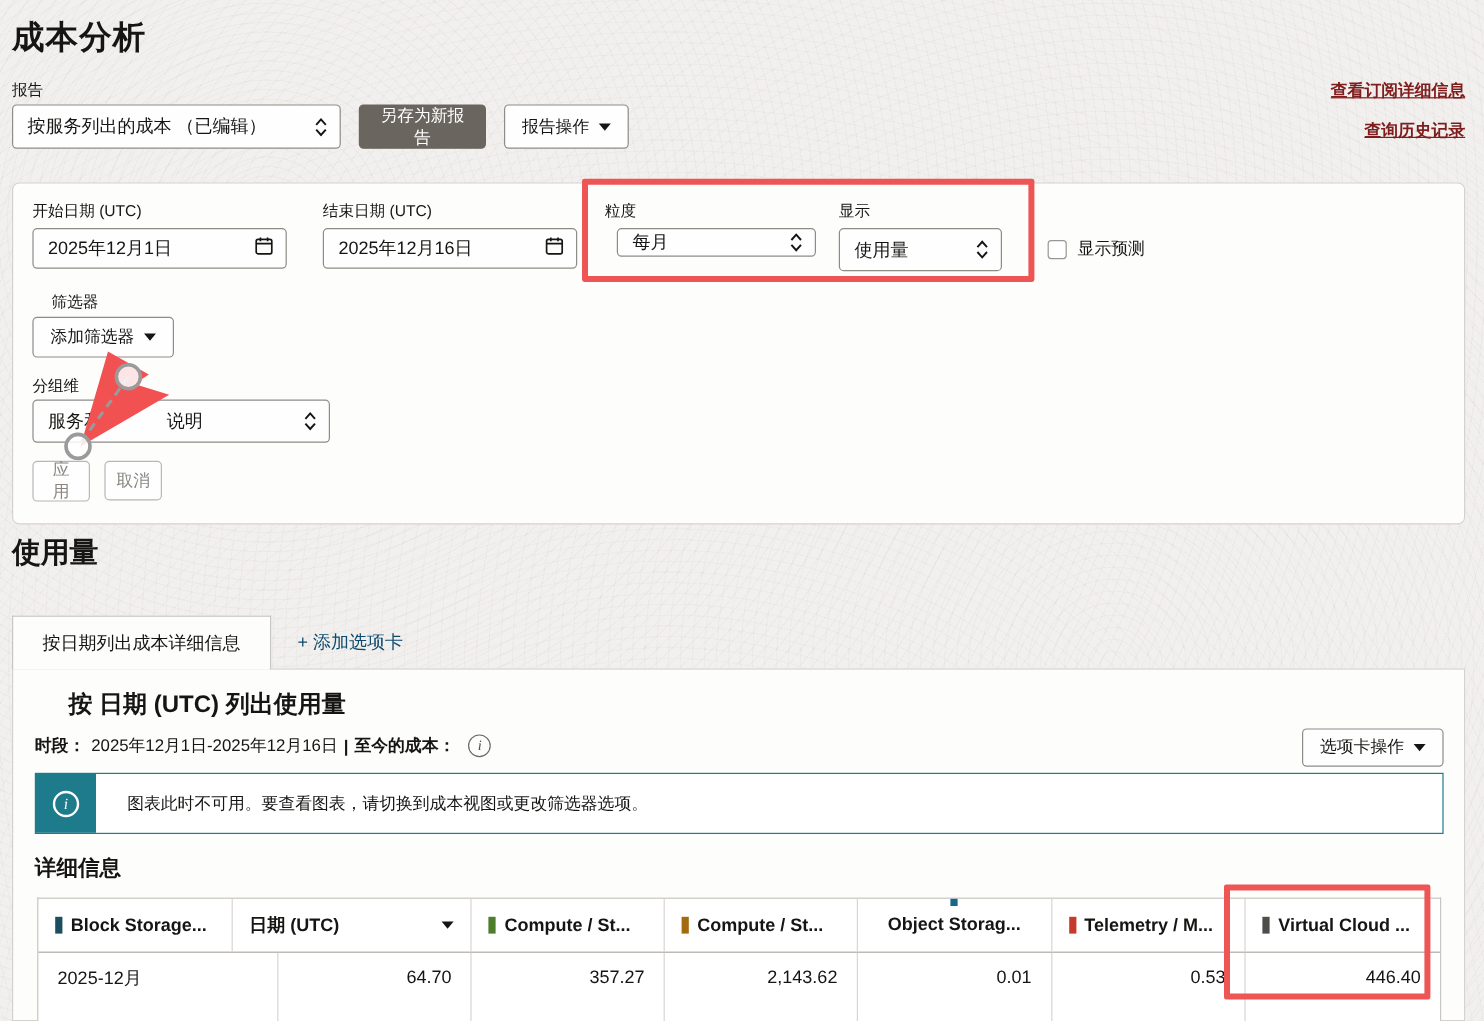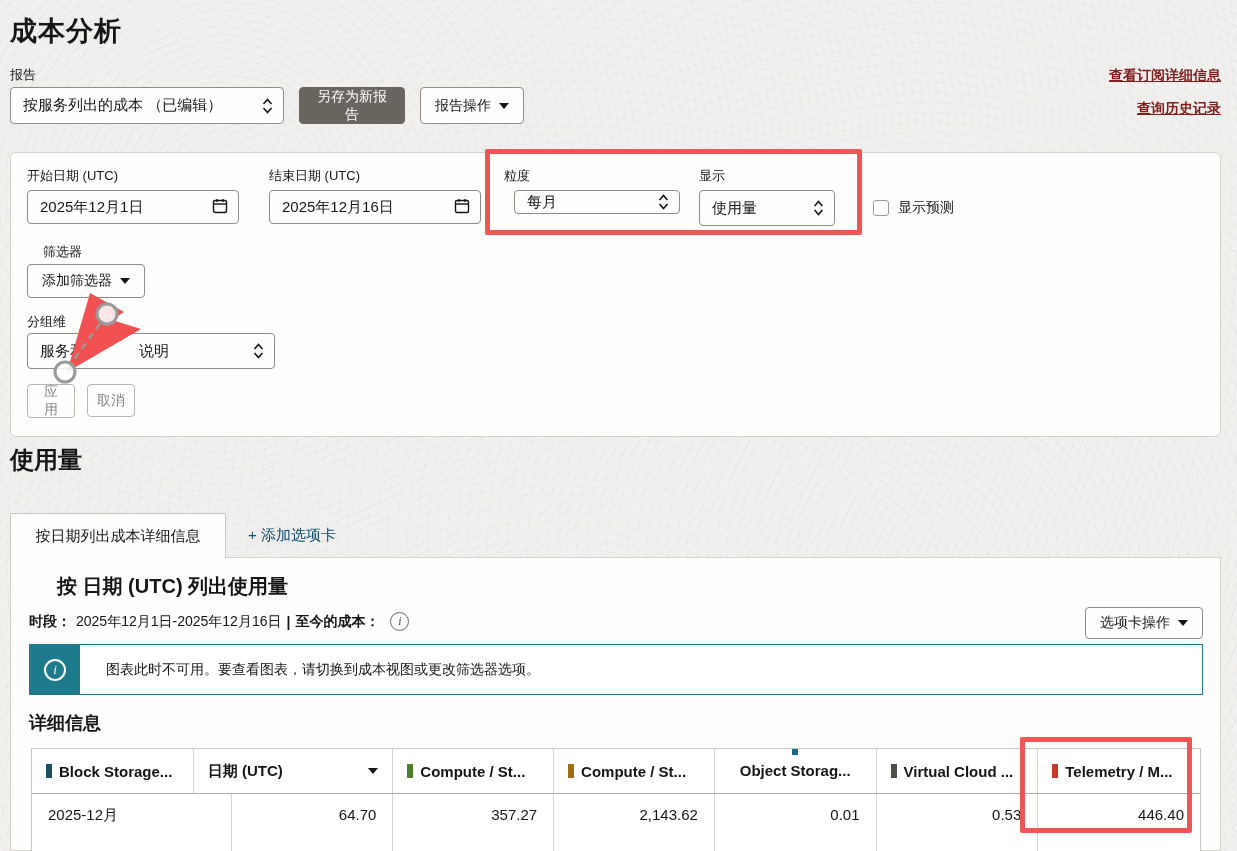--- a/index.html
+++ b/index.html
@@ -253,27 +253,27 @@
         <span>Compute / St...</span>
       </div>
       <div class="th c3">
         <span class="swatch sw2"></span>
         <span>Compute / St...</span>
       </div>
       <div class="th c4">
         <span class="swatch sw3"></span>
         <span>Object Storag...</span>
       </div>
+      <div class="th c5">
+        <span class="swatch sw4"></span>
+        <span>Telemetry / M...</span>
+      </div>
       <div class="th c6">
         <span class="swatch sw5"></span>
         <span>Virtual Cloud ...</span>
-      </div>
-      <div class="th c5">
-        <span class="swatch sw4"></span>
-        <span>Telemetry / M...</span>
       </div>
     </div>
     <div class="trow">
       <div class="td datecell c0">2025-12月</div>
       <div class="td c1">64.70</div>
       <div class="td c2">357.27</div>
       <div class="td c3">2,143.62</div>
       <div class="td c4">0.01</div>
       <div class="td c5">0.53</div>
       <div class="td c6">446.40</div>

